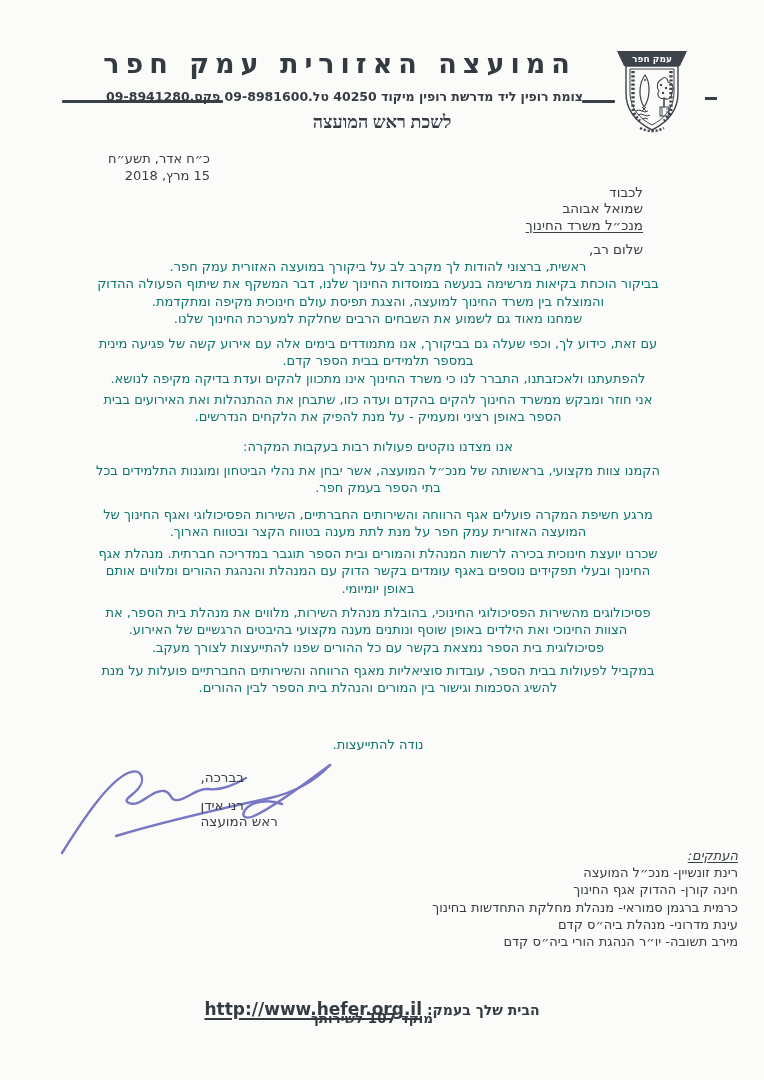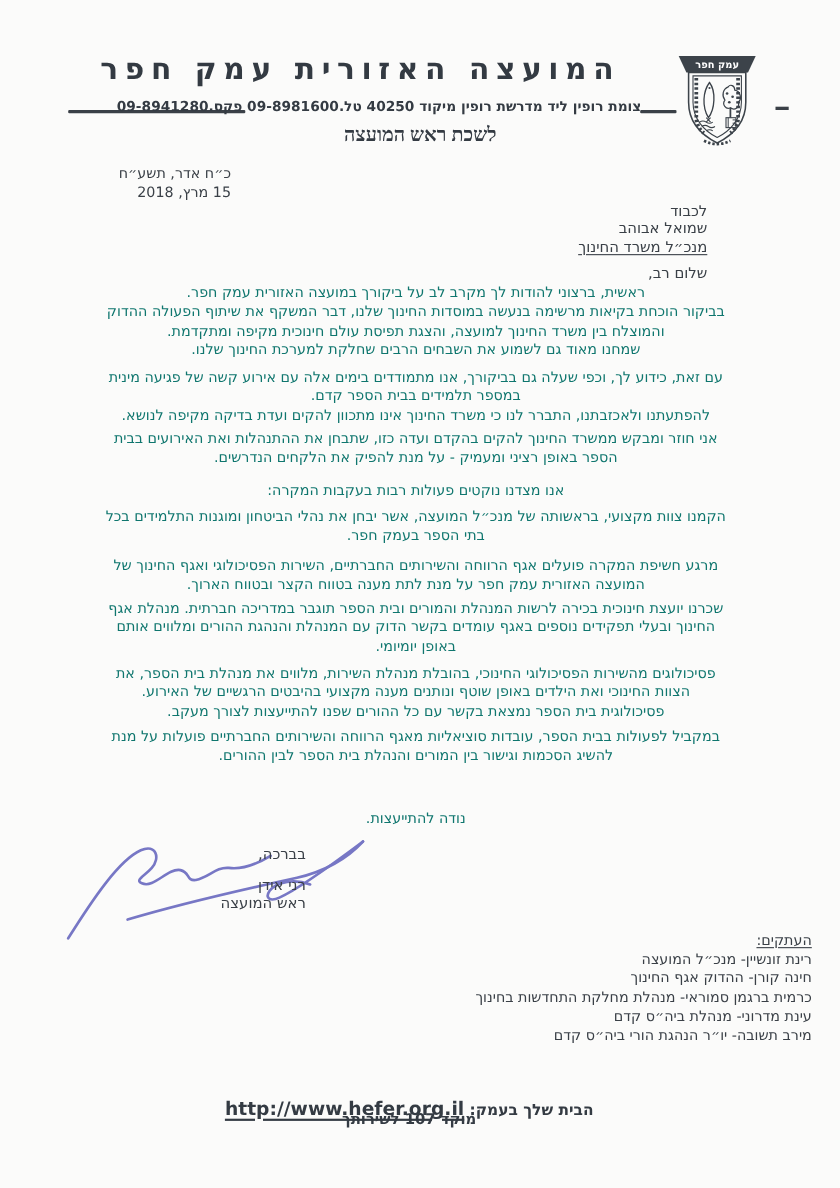--- a/index.html
+++ b/index.html
@@ -13,21 +13,21 @@
     margin:0 auto;
     background:#fbfbfa;
     color:#3a4047;
     overflow:hidden;
     direction:rtl;
   }
   .abs{position:absolute;}
 
   
   .org-title{
-    top:48px;left:0;width:655px;
+    top:48px;left:12px;width:655px;
     text-align:center;
     font-family:"DejaVu Serif","DejaVu Sans",serif;
     font-weight:bold;font-size:27px;letter-spacing:6px;
     color:#333a42;white-space:nowrap;
   }
   .addr-rule{background:#3a4047;height:3px;border-radius:1px;}
   .addr-rule-left{top:100px;left:62px;width:161px;}
   .addr-rule-right{top:100px;left:582px;width:33px;}
   .edge-dash{top:97px;left:705px;width:12px;height:3px;background:#3a4047;}
   .addr-text{
@@ -56,27 +56,27 @@
   .para{
     right:30px;width:712px;margin:0;
     text-align:center;font-size:13px;line-height:17.4px;
     white-space:pre-line;color:#0f766e;
   }
   .p0{top:258px;} .p1{top:335px;} .p2{top:391px;} .p3{top:438px;}
   .p4{top:462px;} .p5{top:506px;} .p6{top:545px;} .p7{top:604px;}
   .p8{top:662px;} .p9{top:704px;} .p10{top:736px;}
 
   
-  .closing{top:769px;right:486px;text-align:right;font-size:13.5px;line-height:16px;}
+  .closing{top:769px;right:486px;text-align:left;font-size:13.5px;line-height:16px;}
   .closing .name{margin-top:12px;}
   .sig-svg{top:756px;left:56px;}
 
   
   .cc{top:847px;right:26px;text-align:right;font-size:13px;line-height:17.2px;}
-  .cc .head{text-decoration:underline;text-underline-offset:2px;}
+  .cc .head{text-decoration:underline;text-underline-offset:2px;font-style:italic;}
 
   
   .footer-line1{
     top:983px;left:0;width:744px;text-align:center;
     font-weight:bold;font-size:14px;color:#343b43;margin-top:16px;
   }
   .footer-line1 .url{
     font-size:17px;
     text-decoration:underline;text-decoration-thickness:2px;text-underline-offset:3px;
     direction:ltr;unicode-bidi:embed;

